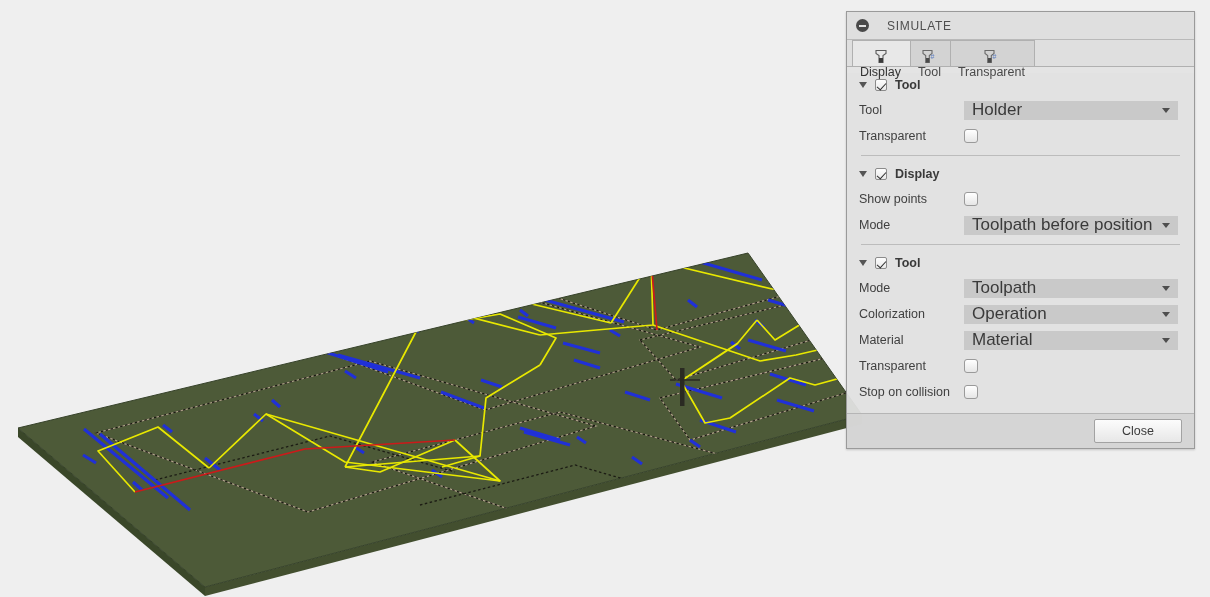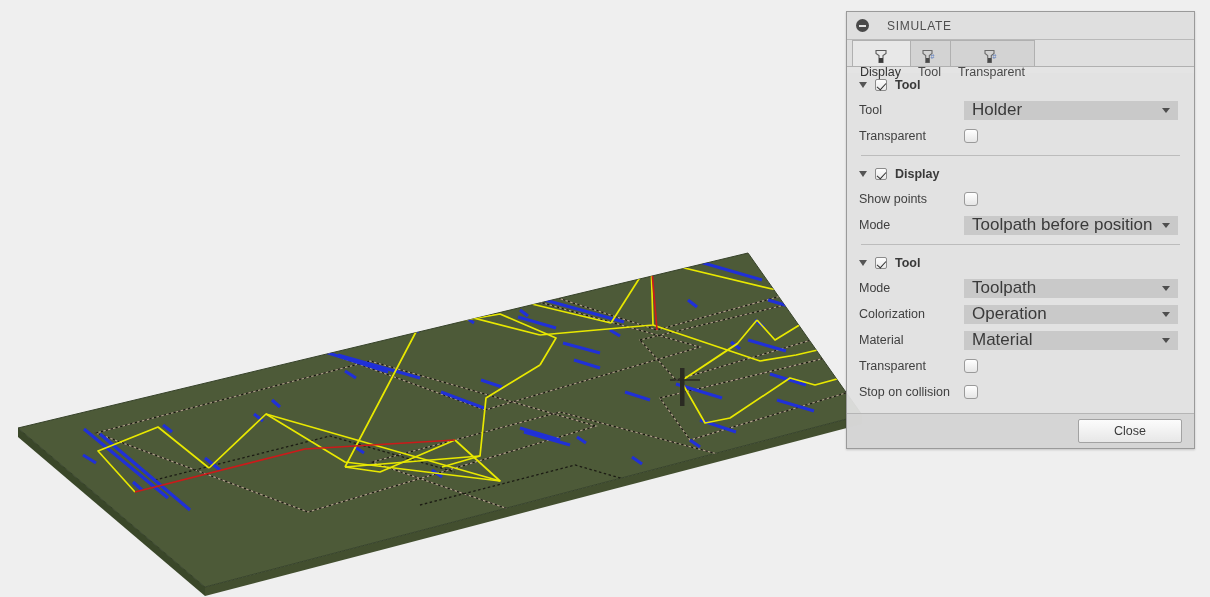--- a/index.html
+++ b/index.html
@@ -217,21 +217,21 @@
     min-width: 62px;
     height: 22px;
     border: 1px solid #a2a2a2;
     border-radius: 2px;
     background: linear-gradient(#fcfcfc,#e7e7e7);
     font-size: 12.5px;
     color: #3b3b3b;
     display: flex;
     align-items: center;
     justify-content: center;
-    padding: 0 20px;
+    padding: 0 12px;
     cursor: default;
     margin-left: 36px;
   }
 </style>
 </head>
 <body>
 
 <div id="app">
 
   <div id="viewport">

